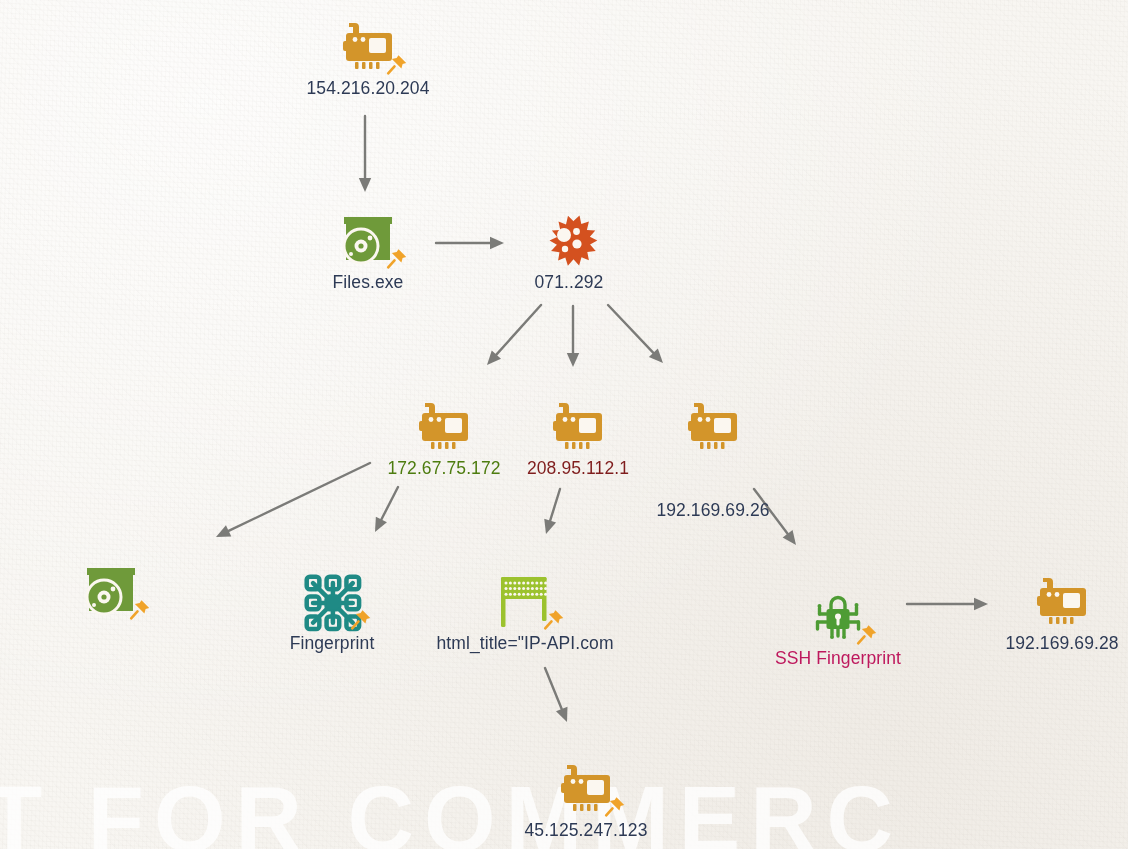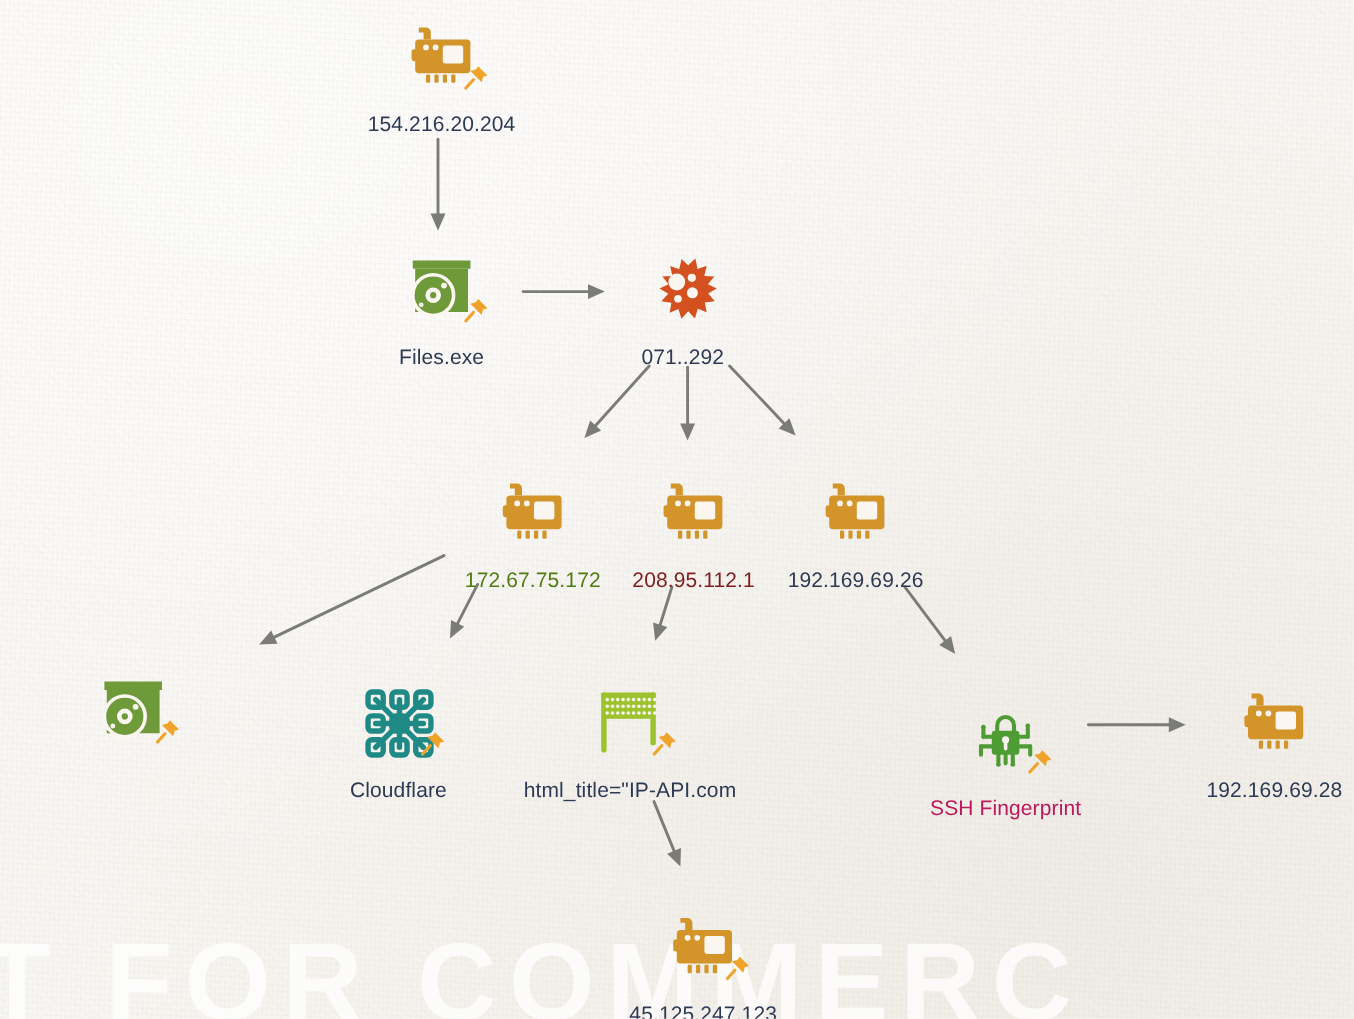--- a/index.html
+++ b/index.html
@@ -28,21 +28,21 @@
     color:#ffffff;opacity:.80;white-space:nowrap;
     line-height:1;pointer-events:none;user-select:none;
   }
   #edge-layer{position:absolute;left:0;top:0;width:1128px;height:849px;pointer-events:none;}
 
   .node{position:absolute;display:flex;flex-direction:column;align-items:center;}
   .node-icon{position:relative;width:64px;height:58px;display:flex;align-items:center;justify-content:center;}
   .node-icon svg{display:block;overflow:visible;}
   .pin{position:absolute;right:-9px;bottom:-2px;width:26px;height:26px;}
   .node-label{
-    margin-top:17px;font-size:17.5px;color:#2d3a55;
+    margin-top:2px;font-size:17.5px;color:#2d3a55;
     white-space:nowrap;text-align:center;letter-spacing:.1px;
   }
 </style>
 </head>
 <body>
 
 <div id="paper-texture"></div>
 <div id="watermark">T FOR COMMERC</div>
 
 <svg id="edge-layer" viewBox="0 0 1128 849" xmlns="http://www.w3.org/2000/svg">
@@ -176,21 +176,21 @@
         <rect x="23" y="41" width="3.5" height="7" rx="1"></rect>
         <rect x="30" y="41" width="3.5" height="7" rx="1"></rect>
         <rect x="37" y="41" width="3.5" height="7" rx="1"></rect>
         <circle cx="16" cy="18.5" r="2.4" fill="#fbf7f0"></circle>
         <circle cx="24" cy="18.5" r="2.4" fill="#fbf7f0"></circle>
         <rect x="30" y="17" width="17" height="15" rx="2" fill="#fbf7f0"></rect>
       </svg>
       </div>
       <div class="node-label" style="color: #7f1d1d;">208.95.112.1</div>
     </div>
-    <div class="node" style="left: 623px; top: 398px; width: 180px;">
+    <div class="node" style="left: 623px; top: 398px; width: 180px; gap: 42px;">
       <div class="node-icon">
       <svg width="58" height="52" viewBox="0 0 58 52" fill="#d3952a">
         <path d="M10 2 h6 a4 4 0 0 1 4 4 v6 h-6 v-6 h-4z"></path>
         <rect x="4" y="20" width="6" height="10" rx="2"></rect>
         <path d="M10 12 h40 a3 3 0 0 1 3 3 v22 a3 3 0 0 1 -3 3 h-40 a3 3 0 0 1 -3 -3 v-22 a3 3 0 0 1 3 -3z"></path>
         <rect x="16" y="41" width="3.5" height="7" rx="1"></rect>
         <rect x="23" y="41" width="3.5" height="7" rx="1"></rect>
         <rect x="30" y="41" width="3.5" height="7" rx="1"></rect>
         <rect x="37" y="41" width="3.5" height="7" rx="1"></rect>
         <circle cx="16" cy="18.5" r="2.4" fill="#fbf7f0"></circle>
@@ -235,21 +235,21 @@
           <rect x="44" y="44" width="14" height="14" rx="3.5" fill="none" stroke="#1f8a85" stroke-width="5"></rect>
         <rect x="22" y="22" width="14" height="14" rx="3.5" fill="#1f8a85"></rect>
       </svg>
         <span class="pin">
           <svg width="26" height="26" viewBox="0 0 26 26">
     <path d="M15.5 3.2 L23.2 10.9 L19.6 12 L18.4 16.6 L8.9 7.1 L13.6 5.9 Z" fill="#f0a32a"></path>
     <path d="M11.5 14.4 L5.2 21.4" stroke="#f0a32a" stroke-width="2.6" stroke-linecap="round"></path>
   </svg>
         </span>
       </div>
-      <div class="node-label" style="color: rgb(45, 58, 85);">Cloudflare</div>
+      <div class="node-label" style="color: rgb(45, 58, 85);">Fingerprint</div>
     </div>
     <div class="node" style="left: 435px; top: 573px; width: 180px;">
       <div class="node-icon">
         <svg width="56" height="54" viewBox="0 0 56 54">
         <rect x="4" y="2" width="4.5" height="50" rx="1.5" fill="#9cc22e"></rect>
         <rect x="45" y="2" width="4.5" height="44" rx="1.5" fill="#9cc22e"></rect>
         <rect x="4" y="2" width="45.5" height="4" rx="1.5" fill="#9cc22e"></rect>
         <rect x="7" y="5" width="40" height="19" fill="#9cc22e"></rect>
         <circle cx="9" cy="8" r="1.5" fill="#fbf7f0"></circle>
           <circle cx="13.4" cy="8" r="1.5" fill="#fbf7f0"></circle>

